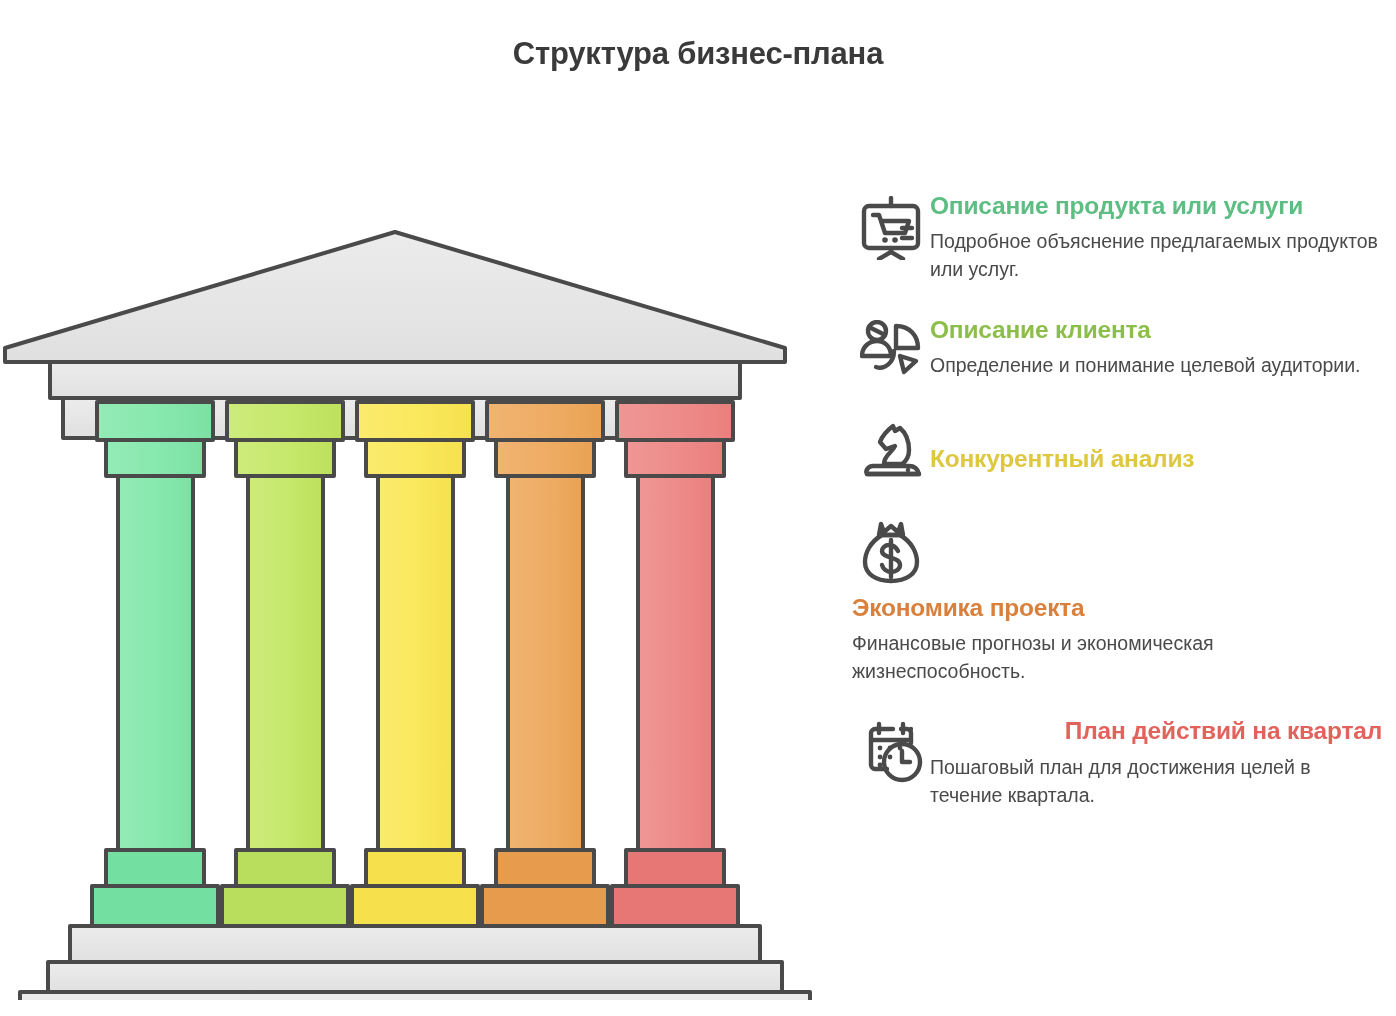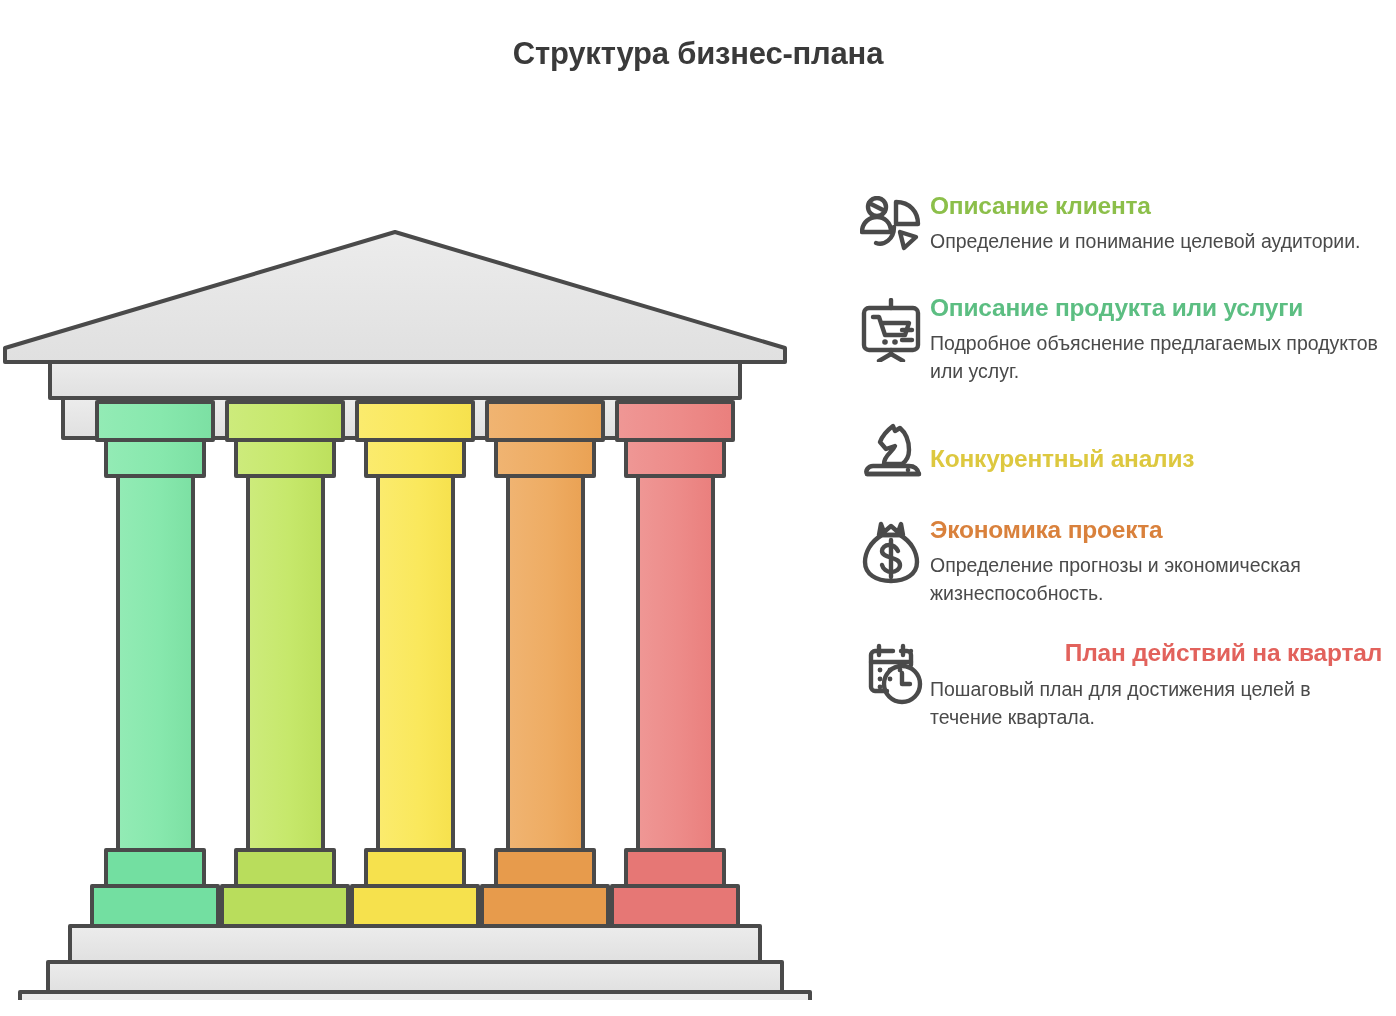--- a/index.html
+++ b/index.html
@@ -75,21 +75,21 @@
   }
   .item-0 .item-heading { color: #5cbe82; }
   .item-1 .item-heading { color: #8cbf4a; }
   .item-2 .item-heading { color: #ddc83f; }
   .item-3 .item-heading { color: #d9813c; }
   .item-4 .item-heading { color: #e2625c; text-align: right; }
 
   .item-0 { margin-bottom: 30px; }
   .item-1 { margin-bottom: 34px; }
   .item-2 { margin-bottom: 32px; align-items: flex-end; }
-  .item-3 { margin-bottom: 30px; }
+  .item-3 { margin-bottom: 30px; flex-direction: column; }
 
   .ico { display:block; }
   .ico path, .ico line, .ico circle, .ico rect, .ico polyline, .ico polygon {
     stroke: #4a4a4a;
     fill: none;
     stroke-width: 4.4;
     stroke-linecap: round;
     stroke-linejoin: round;
   }
   .ico .dot { fill: #4a4a4a; stroke: none; }
@@ -185,37 +185,20 @@
         </g>
 
         <rect x="70" y="776" width="690" height="36" fill="url(#gstone)"></rect>
         <rect x="48" y="812" width="734" height="30" fill="url(#gstone)"></rect>
         <rect x="20" y="842" width="790" height="58" fill="url(#gstone)"></rect>
       </g>
     </svg>
   </div>
 
   <div class="list">
-
-    <div class="item item-1">
-      <div class="item-icon">
-        <svg class="ico" width="62" height="62" viewBox="0 0 62 62">
-          <circle cx="17" cy="11" r="9"></circle>
-          <line x1="9" y1="7" x2="25" y2="15"></line>
-          <path d="M2 36 C2 26 10 21 17 21 C24 21 31 26 31 36 Z"></path>
-          <path d="M36 6 C50 6 58 16 58 28 L36 28 Z"></path>
-          <path d="M34 31 C34 43 24 50 16 47"></path>
-          <path d="M40 36 L56 41 L44 52 Z"></path>
-        </svg>
-      </div>
-      <div class="item-body">
-        <div class="item-heading">Описание клиента</div>
-        <div class="item-desc">Определение и понимание целевой аудитории.</div>
-      </div>
-    </div>
 
     <div class="item item-0">
       <div class="item-icon">
         <svg class="ico" width="62" height="64" viewBox="0 0 62 64">
           <line x1="31" y1="2" x2="31" y2="10"></line>
           <rect x="4" y="10" width="54" height="42" rx="5"></rect>
           <polyline points="13,19 19,19 25,37 45,37 49,25 21,25"></polyline>
           <circle class="dot" cx="25" cy="44" r="2.8"></circle>
           <circle class="dot" cx="35" cy="44" r="2.8"></circle>
           <line x1="42" y1="32" x2="52" y2="32"></line>
@@ -224,20 +207,37 @@
           <line x1="31" y1="56" x2="19" y2="63"></line>
           <line x1="31" y1="56" x2="43" y2="63"></line>
         </svg>
       </div>
       <div class="item-body">
         <div class="item-heading">Описание продукта или услуги</div>
         <div class="item-desc">Подробное объяснение предлагаемых продуктов или услуг.</div>
       </div>
     </div>
 
+    <div class="item item-1">
+      <div class="item-icon">
+        <svg class="ico" width="62" height="62" viewBox="0 0 62 62">
+          <circle cx="17" cy="11" r="9"></circle>
+          <line x1="9" y1="7" x2="25" y2="15"></line>
+          <path d="M2 36 C2 26 10 21 17 21 C24 21 31 26 31 36 Z"></path>
+          <path d="M36 6 C50 6 58 16 58 28 L36 28 Z"></path>
+          <path d="M34 31 C34 43 24 50 16 47"></path>
+          <path d="M40 36 L56 41 L44 52 Z"></path>
+        </svg>
+      </div>
+      <div class="item-body">
+        <div class="item-heading">Описание клиента</div>
+        <div class="item-desc">Определение и понимание целевой аудитории.</div>
+      </div>
+    </div>
+
     <div class="item item-2">
       <div class="item-icon">
         <svg class="ico" width="64" height="60" viewBox="0 0 64 60">
           <path d="M25 42 C25 33 33 31 36 24 L27 27 L21 20 C24 12 30 7 34 4 L36 9 L41 6 C48 12 50 20 50 28 C50 36 46 40 43 42 Z"></path>
           <path d="M14 44 L50 44 C56 44 59 48 60 52 L8 52 C6 49 9 44 14 44 Z"></path>
           <path d="M8 52 L60 52"></path>
           <circle class="dot" cx="49" cy="48" r="2.3"></circle>
         </svg>
       </div>
       <div class="item-body">
@@ -249,21 +249,21 @@
       <div class="item-icon">
         <svg class="ico" width="58" height="64" viewBox="0 0 58 64">
           <path d="M19 4 L22 12 L29 6 L36 12 L39 4 L41 15 L17 15 Z"></path>
           <path d="M20 15 C8 22 3 33 3 42 C3 54 14 61 29 61 C44 61 55 54 55 42 C55 33 50 22 38 15 Z"></path>
           <path d="M36 31 C34 27 30 25 27 25 C23 25 20 28 20 31 C20 39 38 36 38 45 C38 49 34 52 29 52 C25 52 21 49 20 45"></path>
           <line x1="29" y1="20" x2="29" y2="57"></line>
         </svg>
       </div>
       <div class="item-body">
         <div class="item-heading">Экономика проекта</div>
-        <div class="item-desc">Определение прогнозы и экономическая жизнеспособность.</div>
+        <div class="item-desc">Финансовые прогнозы и экономическая жизнеспособность.</div>
       </div>
     </div>
 
     <div class="item item-4">
       <div class="item-icon">
         <svg class="ico" width="64" height="62" viewBox="0 0 64 62">
           <path d="M42 8 L48 8 C50 8 52 10 52 12 L52 22"></path>
           <path d="M52 8 L52 8"></path>
           <path d="M34 8 L16 8 C14 8 12 10 12 12 L12 44 C12 46 14 48 16 48 L28 48"></path>
           <line x1="12" y1="19" x2="52" y2="19"></line>

